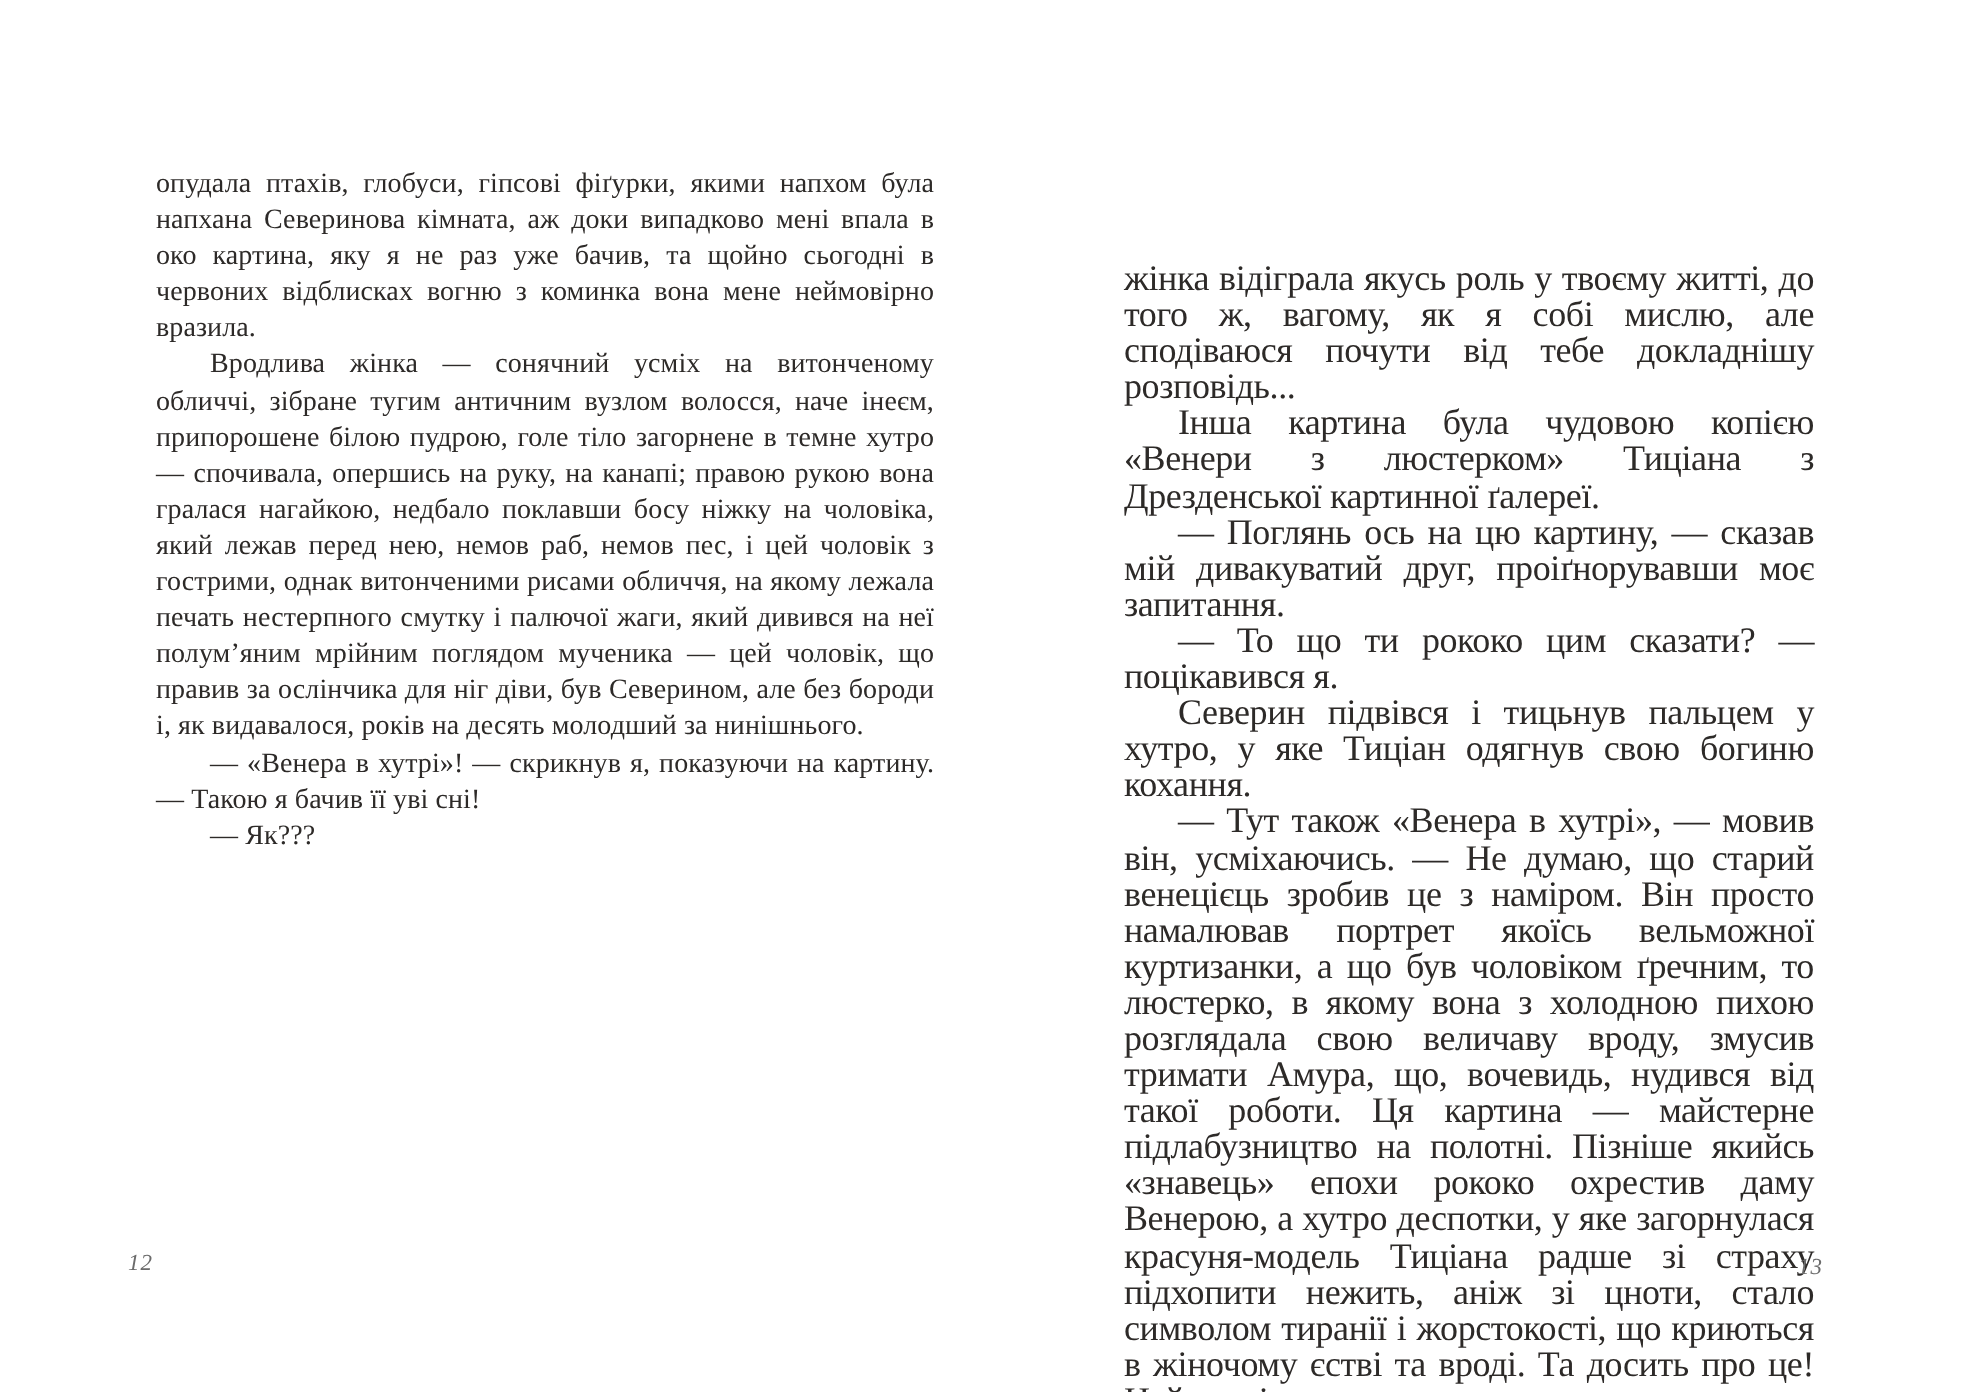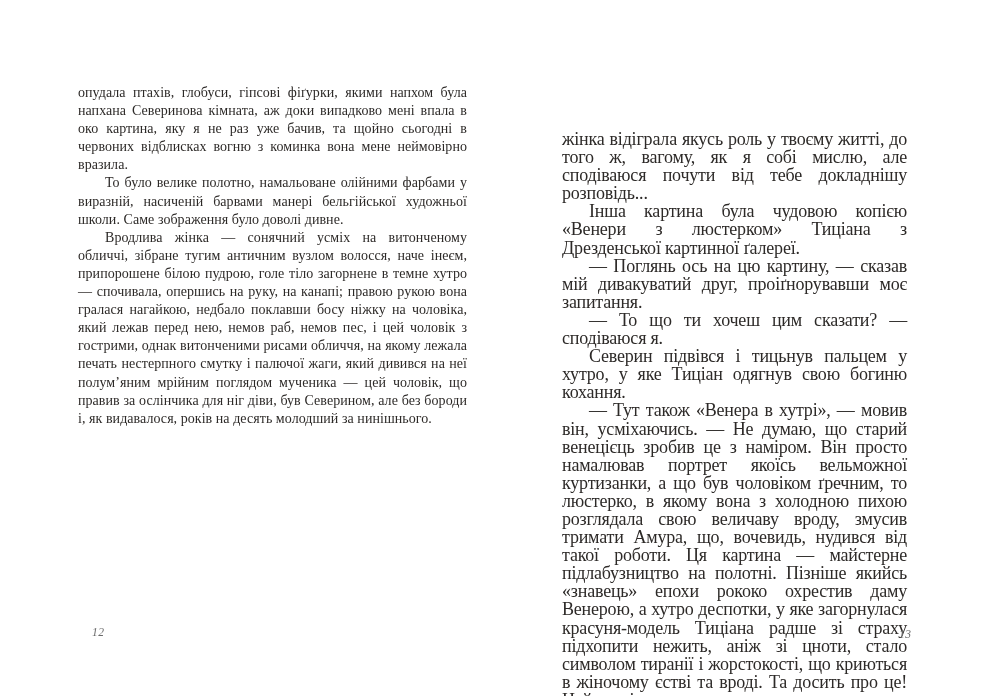--- a/index.html
+++ b/index.html
@@ -48,39 +48,40 @@
   .text-col p.cont {
     text-indent: 0;
   }
   .page-num {
     position: absolute;
     font-style: italic;
     font-size: 11.5px;
     color: var(--page_number);
     letter-spacing: 0.5px;
   }
-  .page-num.pn-left  { left: 92px;  top: 626px; }
+  .page-num.pn-left  { left: 64px;  top: 626px; }
   .page-num.pn-right { left: 899px; top: 628px; text-align: right; }
 </style>
 </head>
 <body>
 
 <div class="spread">
 
   <div class="text-col left">
     <p class="cont">опудала птахів, глобуси, гіпсові фіґурки, якими напхом була напхана Северинова кімната, аж доки випадково мені впала в око картина, яку я не раз уже бачив, та щойно сьогодні в червоних відблисках вогню з коминка вона мене неймовірно вразила.</p>
-    <p>То було велике полотно, намальоване олійними фарбами у виразній, насиченій барвами манері бельгійської художньої школи. Саме зображення було доволі дивне.</p>
     <p>Вродлива жінка — сонячний усміх на витонченому обличчі, зібране тугим античним вузлом волосся, наче інеєм, припорошене білою пудрою, голе тіло загорнене в темне хутро — спочивала, опершись на руку, на канапі; правою рукою вона гралася нагайкою, недбало поклавши босу ніжку на чоловіка, який лежав перед нею, немов раб, немов пес, і цей чоловік з гострими, однак витонченими рисами обличчя, на якому лежала печать нестерпного смутку і палючої жаги, який дивився на неї полум’яним мрійним поглядом мученика — цей чоловік, що правив за ослінчика для ніг діви, був Северином, але без бороди і, як видавалося, років на десять молодший за нинішнього.</p>
+    <p>— «Венера в хутрі»! — скрикнув я, показуючи на картину. — Такою я бачив її уві сні!</p>
+    <p>— Як???</p>
   </div>
   <div class="page-num pn-left">12</div>
 
   <div class="text-col right">
     <p class="cont">жінка відіграла якусь роль у твоєму житті, до того ж, вагому, як я собі мислю, але сподіваюся почути від тебе докладнішу розповідь...</p>
     <p>Інша картина була чудовою копією «Венери з люстерком» Тиціана з Дрезденської картинної ґалереї.</p>
     <p>— Поглянь ось на цю картину, — сказав мій дивакуватий друг, проіґнорувавши моє запитання.</p>
-    <p>— То що ти хочеш цим сказати? — сподіваюся я.</p>
+    <p>— То що ти рококо цим сказати? — поцікавився я.</p>
     <p>Северин підвівся і тицьнув пальцем у хутро, у яке Тиціан одягнув свою богиню кохання.</p>
     <p>— Тут також «Венера в хутрі», — мовив він, усміхаючись. — Не думаю, що старий венецієць зробив це з наміром. Він просто намалював портрет якоїсь вельможної куртизанки, а що був чоловіком ґречним, то люстерко, в якому вона з холодною пихою розглядала свою величаву вроду, змусив тримати Амура, що, вочевидь, нудився від такої роботи. Ця картина — майстерне підлабузництво на полотні. Пізніше якийсь «знавець» епохи рококо охрестив даму Венерою, а хутро деспотки, у яке загорнулася красуня-модель Тиціана радше зі страху підхопити нежить, аніж зі цноти, стало символом тиранії і жорстокості, що криються в жіночому єстві та вроді. Та досить про це! Цей варіант портрета постає перед нами найдошкульнішою сатирою на наше кохання. Венера, яка десь, на абстрактній півночі, у холодному християнському світі, змушена загортатися у важке просторе хутро, щоб, бува, не застудитися...</p>
     <p>Северин засміявся і прикурив нову сиґарету.</p>
   </div>
   <div class="page-num pn-right">13</div>
 
 </div>
 
 </body></html>

